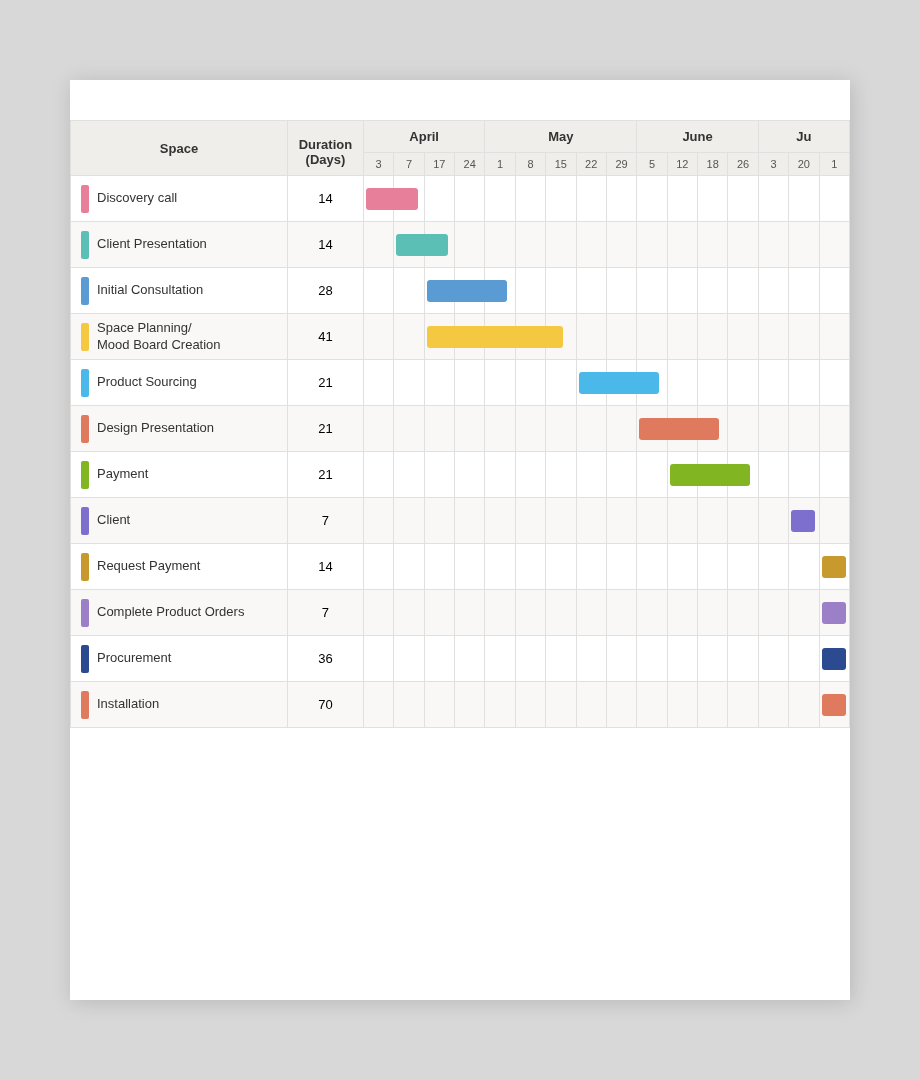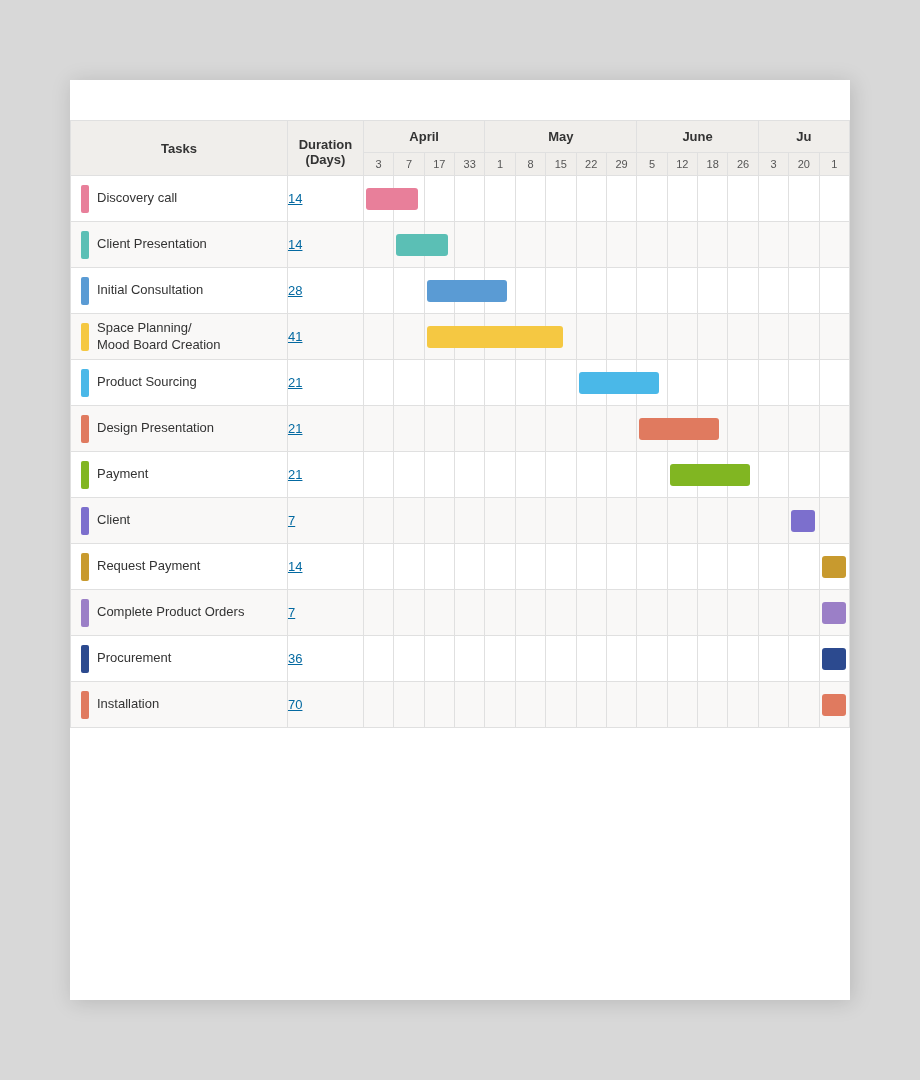--- a/index.html
+++ b/index.html
@@ -112,24 +112,24 @@
       height: 28px;
       border-radius: 2px;
       flex-shrink: 0;
     }
     .task-name {
       font-size: 13px;
       color: #333;
       line-height: 1.3;
     }
     .duration-cell {
-      color: #0369a1;
+      text-align: center;
+      color: #000000;
       font-size: 13px;
       vertical-align: middle;
-      text-decoration: underline;
     }
     .gantt-cell {
       position: relative;
       padding: 0;
       vertical-align: middle;
     }
     .gantt-bar {
       height: 22px;
       border-radius: 3px;
       position: absolute;
@@ -166,32 +166,32 @@
         <col class="col-day">
           <col class="col-day">
           <col class="col-day">
           <col class="col-day">
         <col class="col-day">
           <col class="col-day">
           <col class="col-day">
       </colgroup>
       <thead>
         <tr class="header-row-months">
-          <th class="header-tasks" rowspan="2">Tasks</th>
+          <th class="header-tasks" rowspan="2">Space</th>
           <th class="header-duration" rowspan="2">Duration<br>(Days)</th>
           <th colspan="4">April</th>
           <th colspan="5">May</th>
           <th colspan="4">June</th>
           <th colspan="3">Ju</th>
         </tr>
         <tr class="header-row-days">
           <th>3</th>
           <th>7</th>
           <th>17</th>
-          <th>33</th>
+          <th>24</th>
           <th>1</th>
           <th>8</th>
           <th>15</th>
           <th>22</th>
           <th>29</th>
           <th>5</th>
           <th>12</th>
           <th>18</th>
           <th>26</th>
           <th>3</th>

